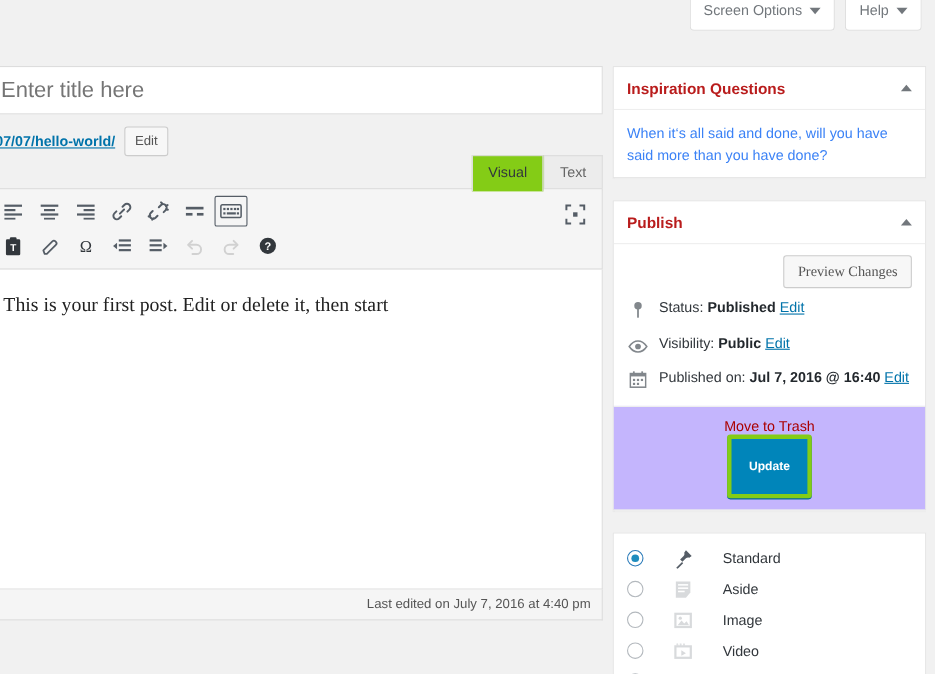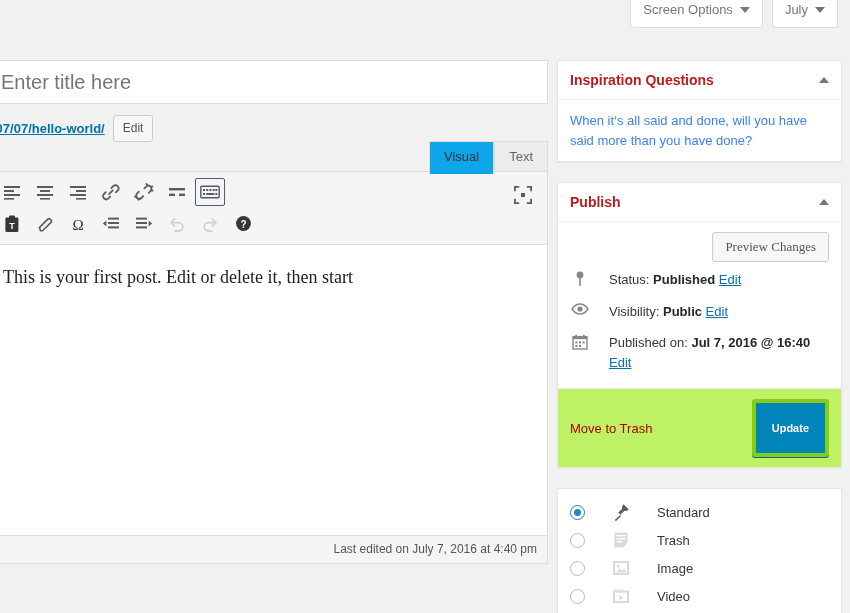--- a/index.html
+++ b/index.html
@@ -90,21 +90,21 @@
     display: flex; align-items: flex-end;
   }
   .tab {
     padding: 7px 14px 8px 14px;
     font-size: 13px;
     border: 1px solid #ddd;
     border-bottom: none;
     cursor: pointer;
     line-height: 1.3;
   }
-  .tab.active { background: #0ea5e9; color: #32373c; position: relative; z-index: 2; }
+  .tab.active { background: #84cc16; color: #32373c; position: relative; z-index: 2; }
   .tab.inactive { background: #ececec; color: #666; }
 
   .toolbar {
     background: #f5f5f5;
     border: 1px solid #ddd;
     border-bottom: 1px solid #ddd;
     padding: 4px 2px 4px 4px;
     position: relative;
     min-height: 68px;
   }
@@ -194,39 +194,40 @@
     background: #f7f7f7;
     border: 1px solid #ccc;
     border-radius: 3px;
     color: #555;
     font-size: 13px;
     padding: 6px 12px;
     cursor: pointer;
     font-family: Liberation Serif, serif;
   }
   .pub-line {
-    display: flex; align-items: flex-start; gap: 19px;
+    display: flex; align-items: flex-end; gap: 9px;
     font-size: 13px;
     color: #32373c;
     margin-bottom: 12px;
     line-height: 1.5;
   }
   .pub-ico { width: 20px; flex: 0 0 20px; display: flex; justify-content: center; padding-top: 1px; }
   .pub-line b { color: #23282d; }
   .lnk {
     color: #0073aa;
     text-decoration: underline;
     cursor: pointer;
   }
   .pub-date-wrap { flex: 1; }
   .pub-actions {
     display: flex; align-items: center; justify-content: space-between;
-    background: #bef264;
+    background: #c4b5fd;
     border-top: 1px solid #eee;
     padding: 10px 12px;
+    flex-direction: column;
   }
   .trash-link {
     color: #a00;
     font-size: 13px;
     text-decoration: none;
     cursor: pointer;
   }
   .update-btn {
     background: #0085ba;
     border: 4px solid #84cc16;
@@ -271,21 +272,21 @@
 <body>
 
 <div class="screen">
 
   <div class="screen-meta">
     <div class="meta-btn">
       <span>Screen Options</span>
       <span class="caret-down"></span>
     </div>
     <div class="meta-btn">
-      <span>July</span>
+      <span>Help</span>
       <span class="caret-down"></span>
     </div>
   </div>
 
   <div class="editor-col">
 
     <div class="title-box">
       <input class="title-input" type="text" value="" placeholder="Enter title here" style="">
     </div>
 
@@ -565,21 +566,21 @@
           <span class="fmt-ico">
             <svg width="18" height="18" viewBox="0 0 18 18">
               <path d="M2.4 1.6h13.2v10l-4 4.8H2.4z" fill="#d8dadc"></path>
               <g fill="#fff">
                   <rect x="4.4" y="4" width="9.2" height="1.4"></rect>
               <rect x="4.4" y="7" width="9.2" height="1.4"></rect>
                   <rect x="4.4" y="10" width="6" height="1.4"></rect>
                 </g>
               </svg>
           </span>
-          <span class="fmt-label">Trash</span>
+          <span class="fmt-label">Aside</span>
         </div>
 
         <div class="fmt-item">
           <span class="radio"></span>
           <span class="fmt-ico">
             <svg width="18" height="18" viewBox="0 0 18 18">
               <rect x="2" y="3" width="14" height="12" fill="none" stroke="#d8dadc" stroke-width="2"></rect>
               <circle cx="6.4" cy="7" r="1.5" fill="#d8dadc"></circle>
               <path d="M4 13.4 7.6 9.2l2.4 2.6 2.2-2 2.2 3.6z" fill="#d8dadc"></path>
               </svg>

